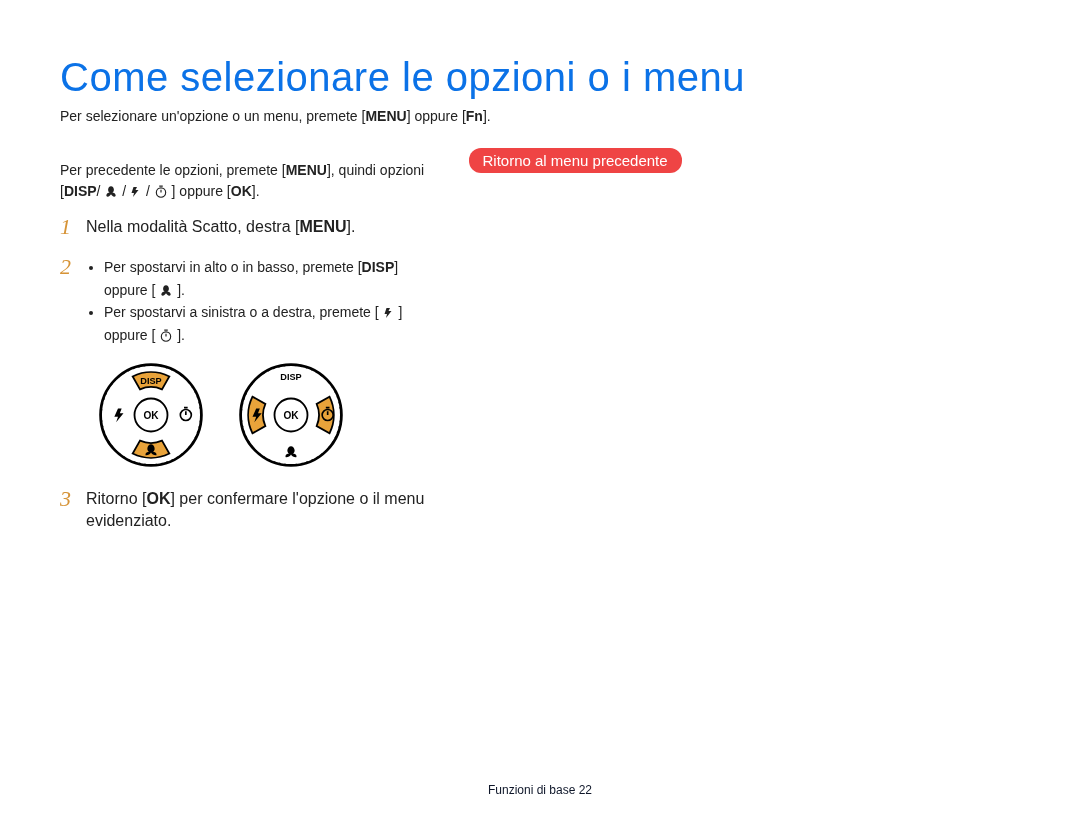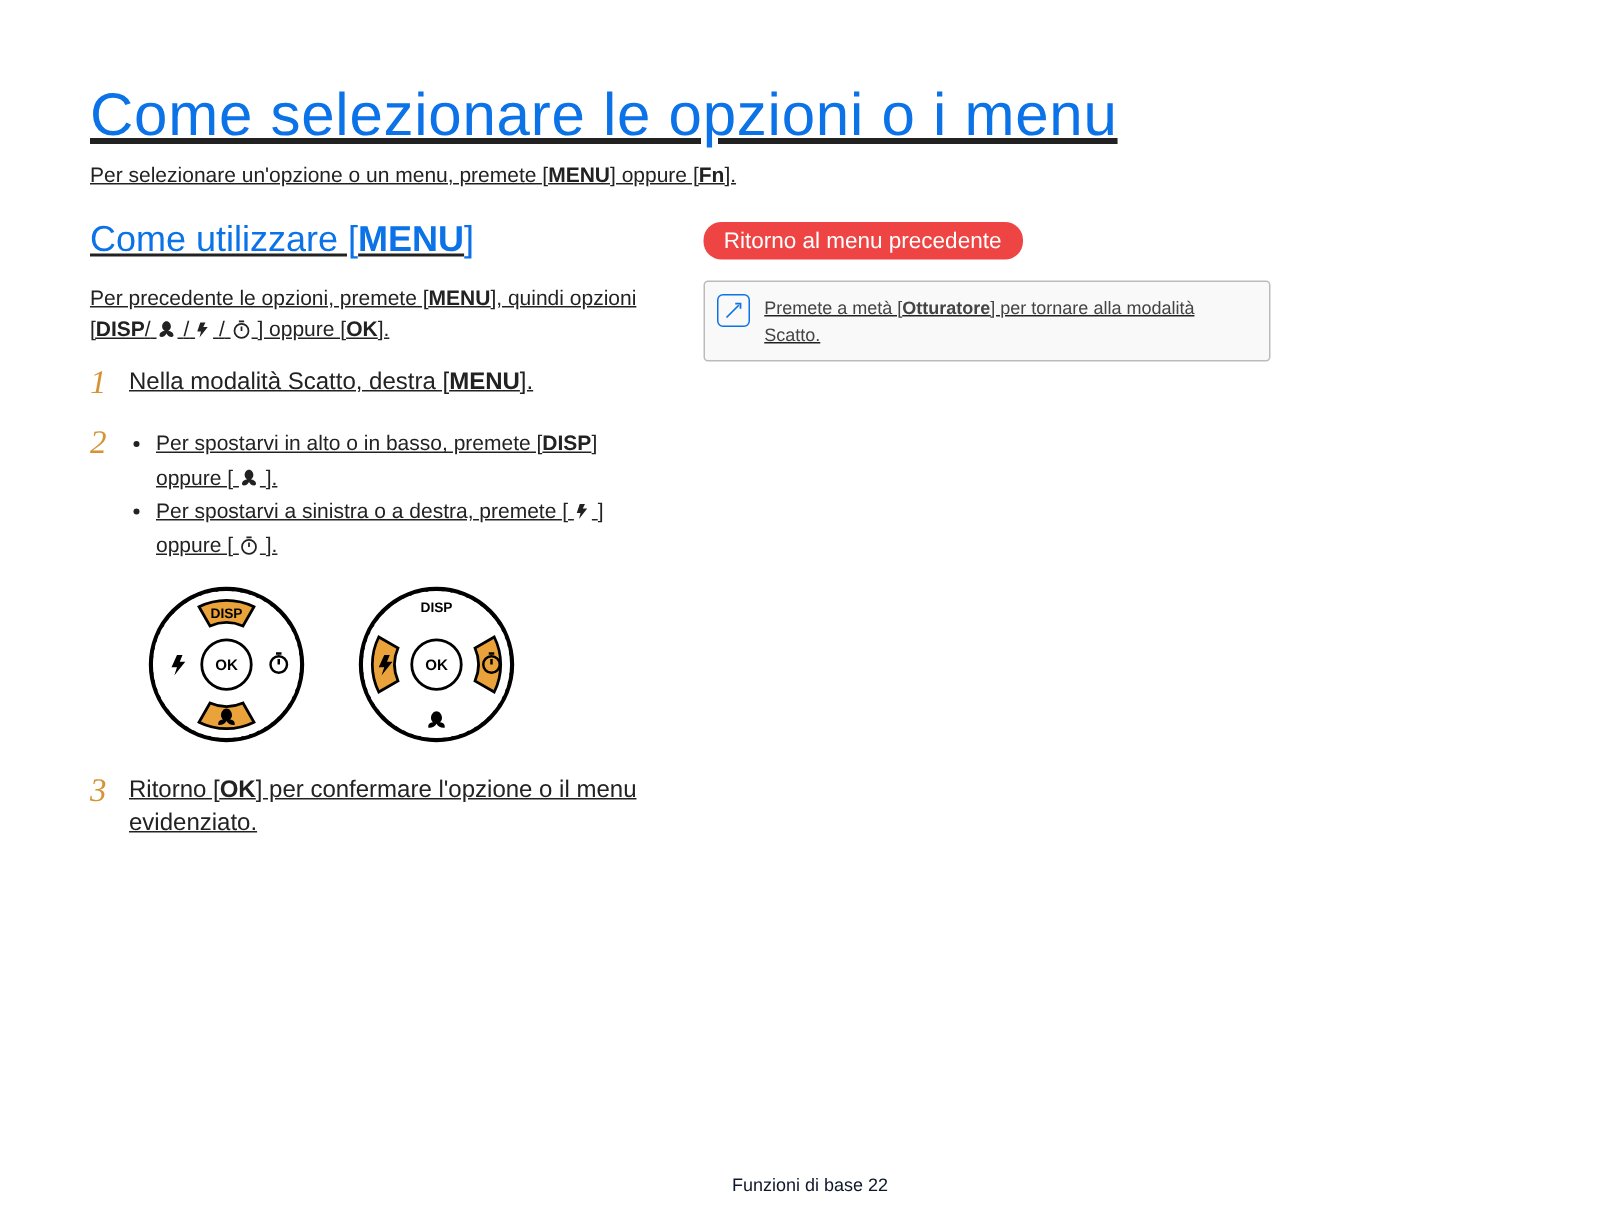--- a/index.html
+++ b/index.html
@@ -10,21 +10,20 @@
     background: #ffffff;
     font-family: Arial, Helvetica, sans-serif;
     color: #222;
   }
   .page {
     position: relative;
     box-sizing: border-box;
     padding: 55px 60px 30px 60px;
     width: 907px;
     height: 815px;
-    text-decoration: underline;
   }
   h1.title {
     font-family: "Arial Narrow", Arial, sans-serif;
     font-stretch: condensed;
     font-weight: 400;
     color: #0b72e7;
     font-size: 40px;
     margin: 0 0 8px 0;
     letter-spacing: 0.5px;
   }
@@ -146,23 +145,20 @@
   <h1 class="title">Come selezionare le opzioni o i menu</h1>
 
   <p class="intro">
     <span>Per selezionare un'opzione o un menu, premete [</span><span class="keycap">MENU</span><span>] oppure [</span><span class="keycap">Fn</span><span>].</span>
   </p>
 
   <div class="columns">
 
     <div class="col">
 
-      <h2 class="section">
-        <span>Come utilizzare [</span><span class="keycap" style="color:#0b72e7">MENU</span><span>]</span>
-      </h2>
 
       <p class="small">
         <span>Per precedente le opzioni, premete [</span><span class="keycap">MENU</span><span>], quindi opzioni</span><br>
         <span>[</span><span class="keycap">DISP</span><span>/</span>
         <svg class="inline-icon" width="14" height="14" viewBox="0 0 24 24">
             <path fill="currentColor" d="M12 2C9 2 7 5 7 8c0 2 1 4 3 5-3 0-6 2-6 5 0 1 1 2 2 2 3 0 5-2 6-4 1 2 3 4 6 4 1 0 2-1 2-2 0-3-3-5-6-5 2-1 3-3 3-5 0-3-2-6-5-6z"></path>
           </svg>
         <span>/</span>
         <svg class="inline-icon" width="12" height="14" viewBox="0 0 24 24">
             <path fill="currentColor" d="M7 2l-4 12h5l-2 8 11-14h-6l3-6z"></path>
@@ -265,28 +261,20 @@
           <span class="stepnum">3</span>
           <span>Ritorno [</span><span class="keycap">OK</span><span>] per confermare l'opzione o il menu evidenziato.</span>
         </li>
       </ol>
     </div>
 
     <div class="col">
       <div class="pill">Ritorno al menu precedente</div>
 
 
-      <div class="note">
-        <span class="note-icon">
-          <svg width="14" height="14" viewBox="0 0 24 24">
-              <path d="M4 20l14-14M14 4h6v6" fill="none" stroke="#0b72e7" stroke-width="2"></path>
-            </svg>
-        </span>
-        <span>Premete a metà [</span><b>Otturatore</b><span>] per tornare alla modalità Scatto.</span>
-      </div>
     </div>
 
   </div>
 
   <div class="footer">
     <span>Funzioni di base  </span><span>22</span>
   </div>
 </div>
 
 </body></html>

